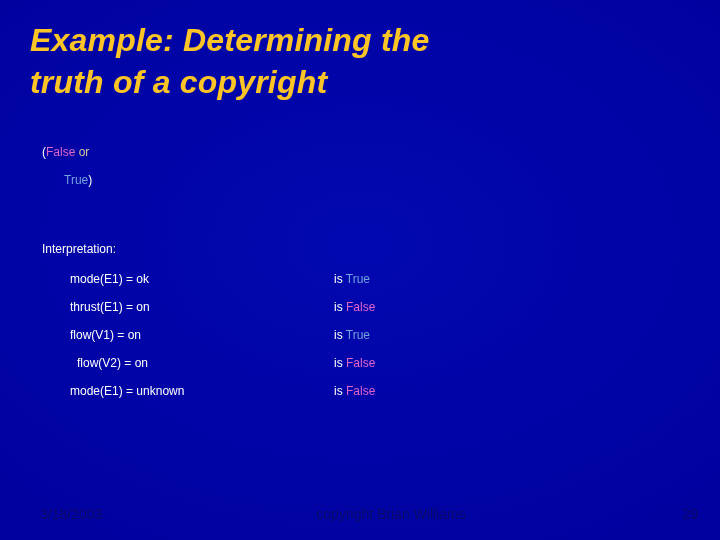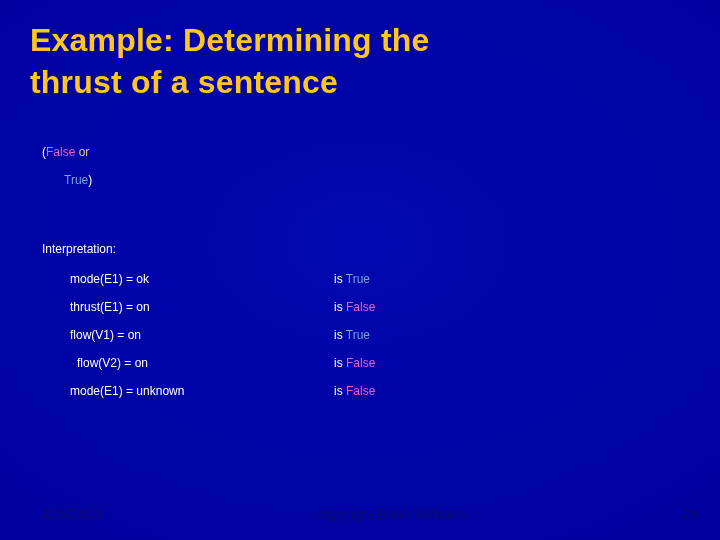--- a/index.html
+++ b/index.html
@@ -28,21 +28,21 @@
     position: absolute;
     left: 30px;
     top: 20px;
     width: 600px;
     font-size: 32px;
     font-weight: bold;
     line-height: 1.30;
     color: #FFC425;
     letter-spacing: 0.2px;
   }
-  #title .tline { display: block; white-space: pre; }
+  #title .tline { display: block; white-space: pre; font-style: italic; }
 
   
   #body-block {
     position: absolute;
     left: 42px;
     top: 138px;
     width: 640px;
     font-size: 12px;
     line-height: 28px;
     color: #FFFFFF;
@@ -124,21 +124,21 @@
     margin-left: 24px;
   }
 </style>
 </head>
 <body>
 
 <div id="slide">
 
   <div id="title">
     <span class="tline">Example: Determining the</span>
-    <span class="tline">thrust of a sentence</span>
+    <span class="tline">truth of a copyright</span>
   </div>
 
   <div id="body-block">
 
     <div>
       <span class="paren-line first"><span class="tok-paren">(</span><span class="tok-false">False</span><span class="tok-or"> or</span></span>
       <span class="paren-line second"><span class="tok-true">True</span><span class="tok-paren">)</span></span>
     </div>
 
     <span id="interp-heading">Interpretation:</span>

